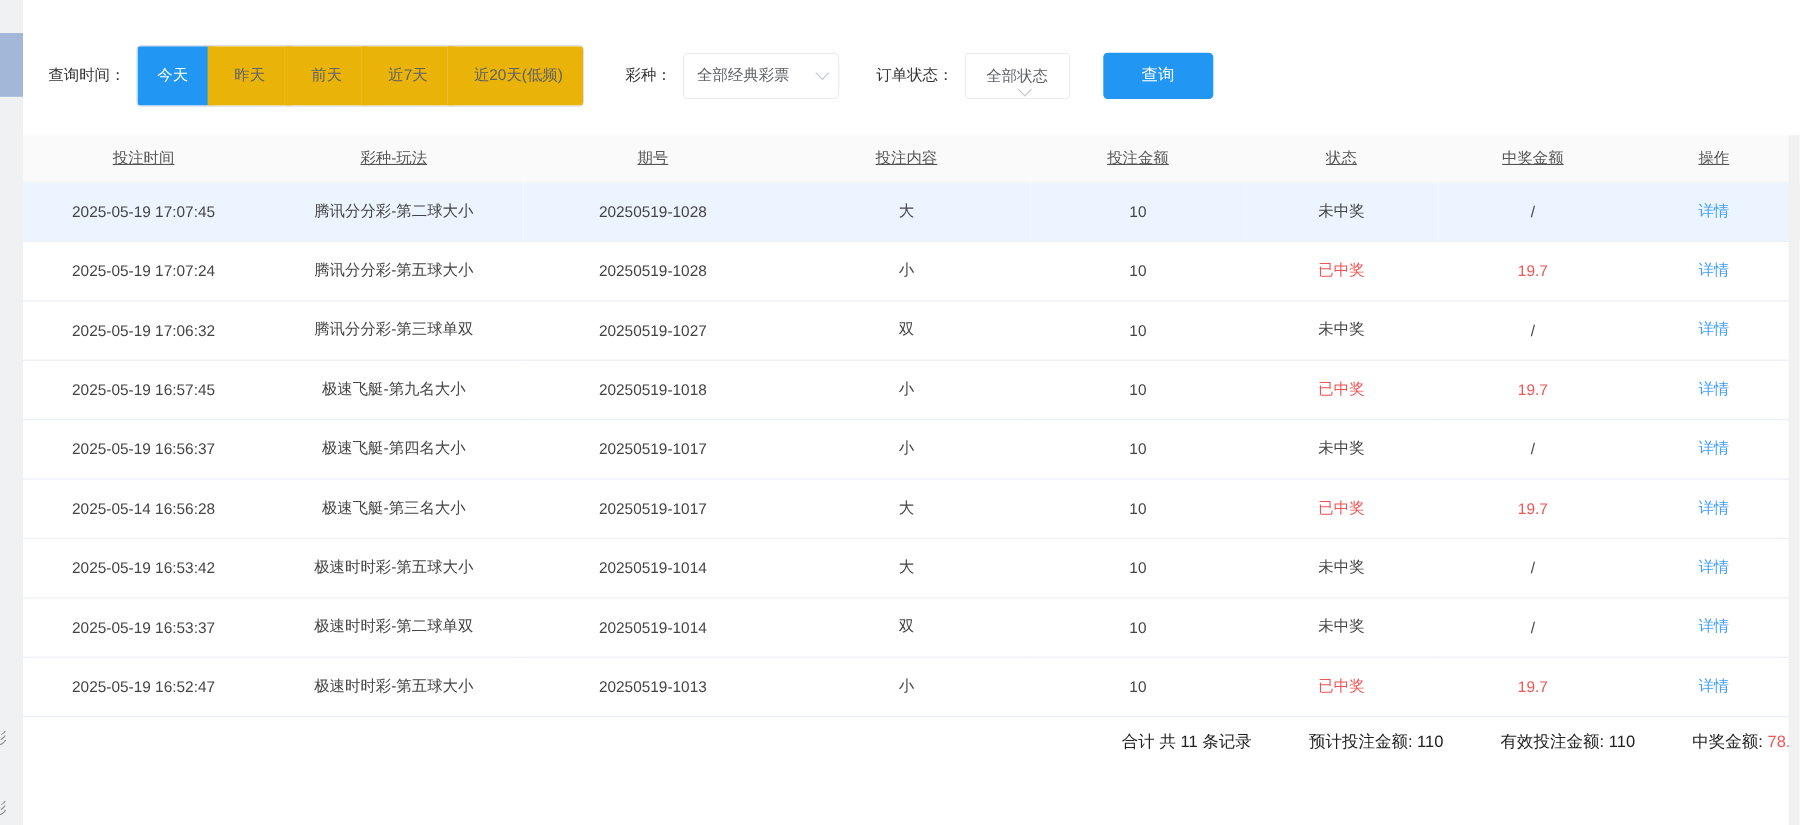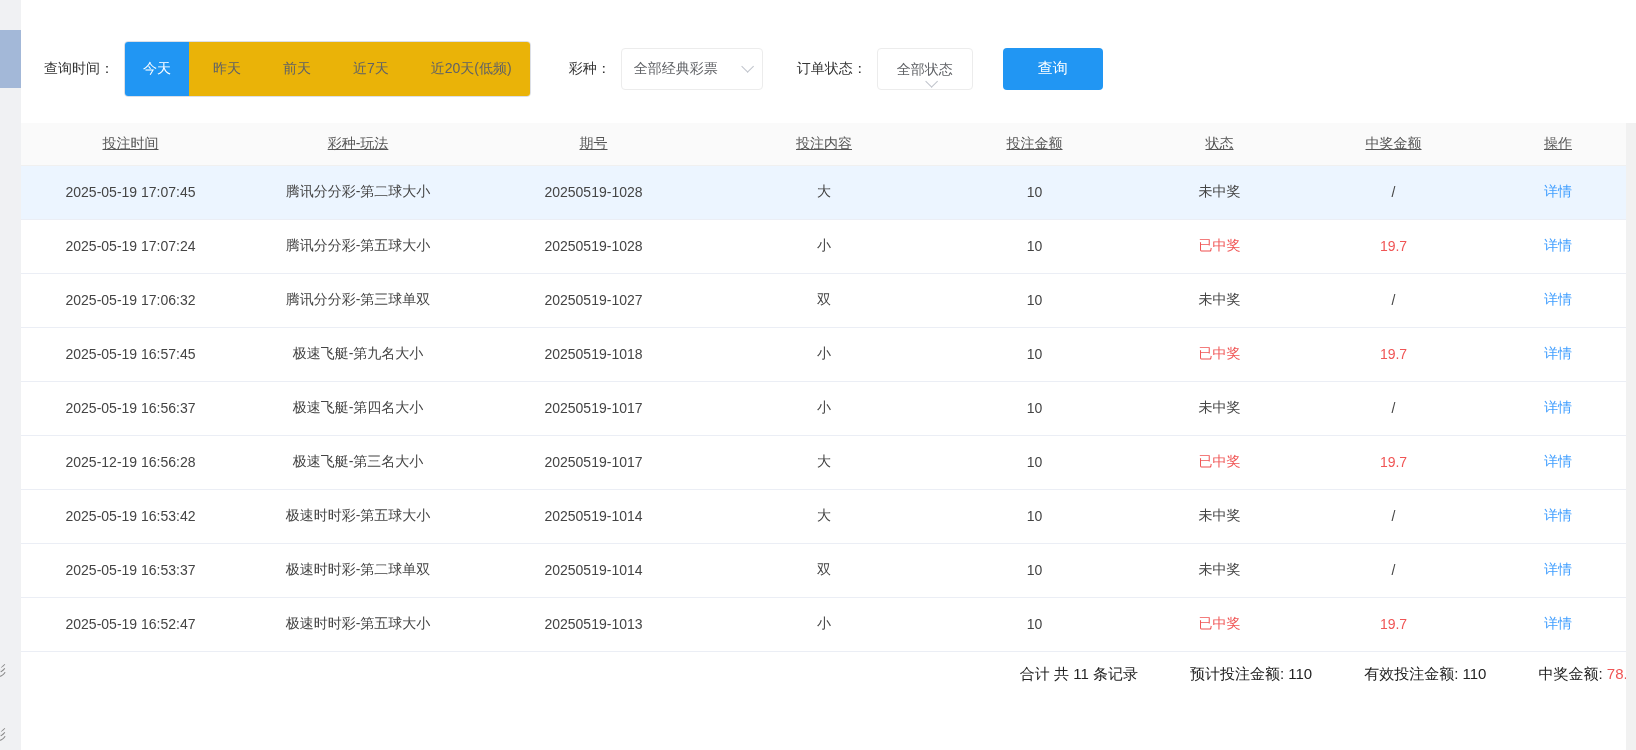--- a/index.html
+++ b/index.html
@@ -152,21 +152,21 @@
     <td>2025-05-19 16:56:37</td>
     <td>极速飞艇-第四名大小</td>
     <td>20250519-1017</td>
     <td>小</td>
     <td>10</td>
     <td>未中奖</td>
     <td>/</td>
     <td><a class="detail-link">详情</a></td>
   </tr>
         <tr>
-    <td>2025-12-19 16:56:28</td>
+    <td>2025-05-14 16:56:28</td>
     <td>极速飞艇-第三名大小</td>
     <td>20250519-1017</td>
     <td>大</td>
     <td>10</td>
     <td class="won">已中奖</td>
     <td class="won">19.7</td>
     <td><a class="detail-link">详情</a></td>
   </tr>
         <tr>
     <td>2025-05-19 16:53:42</td>

